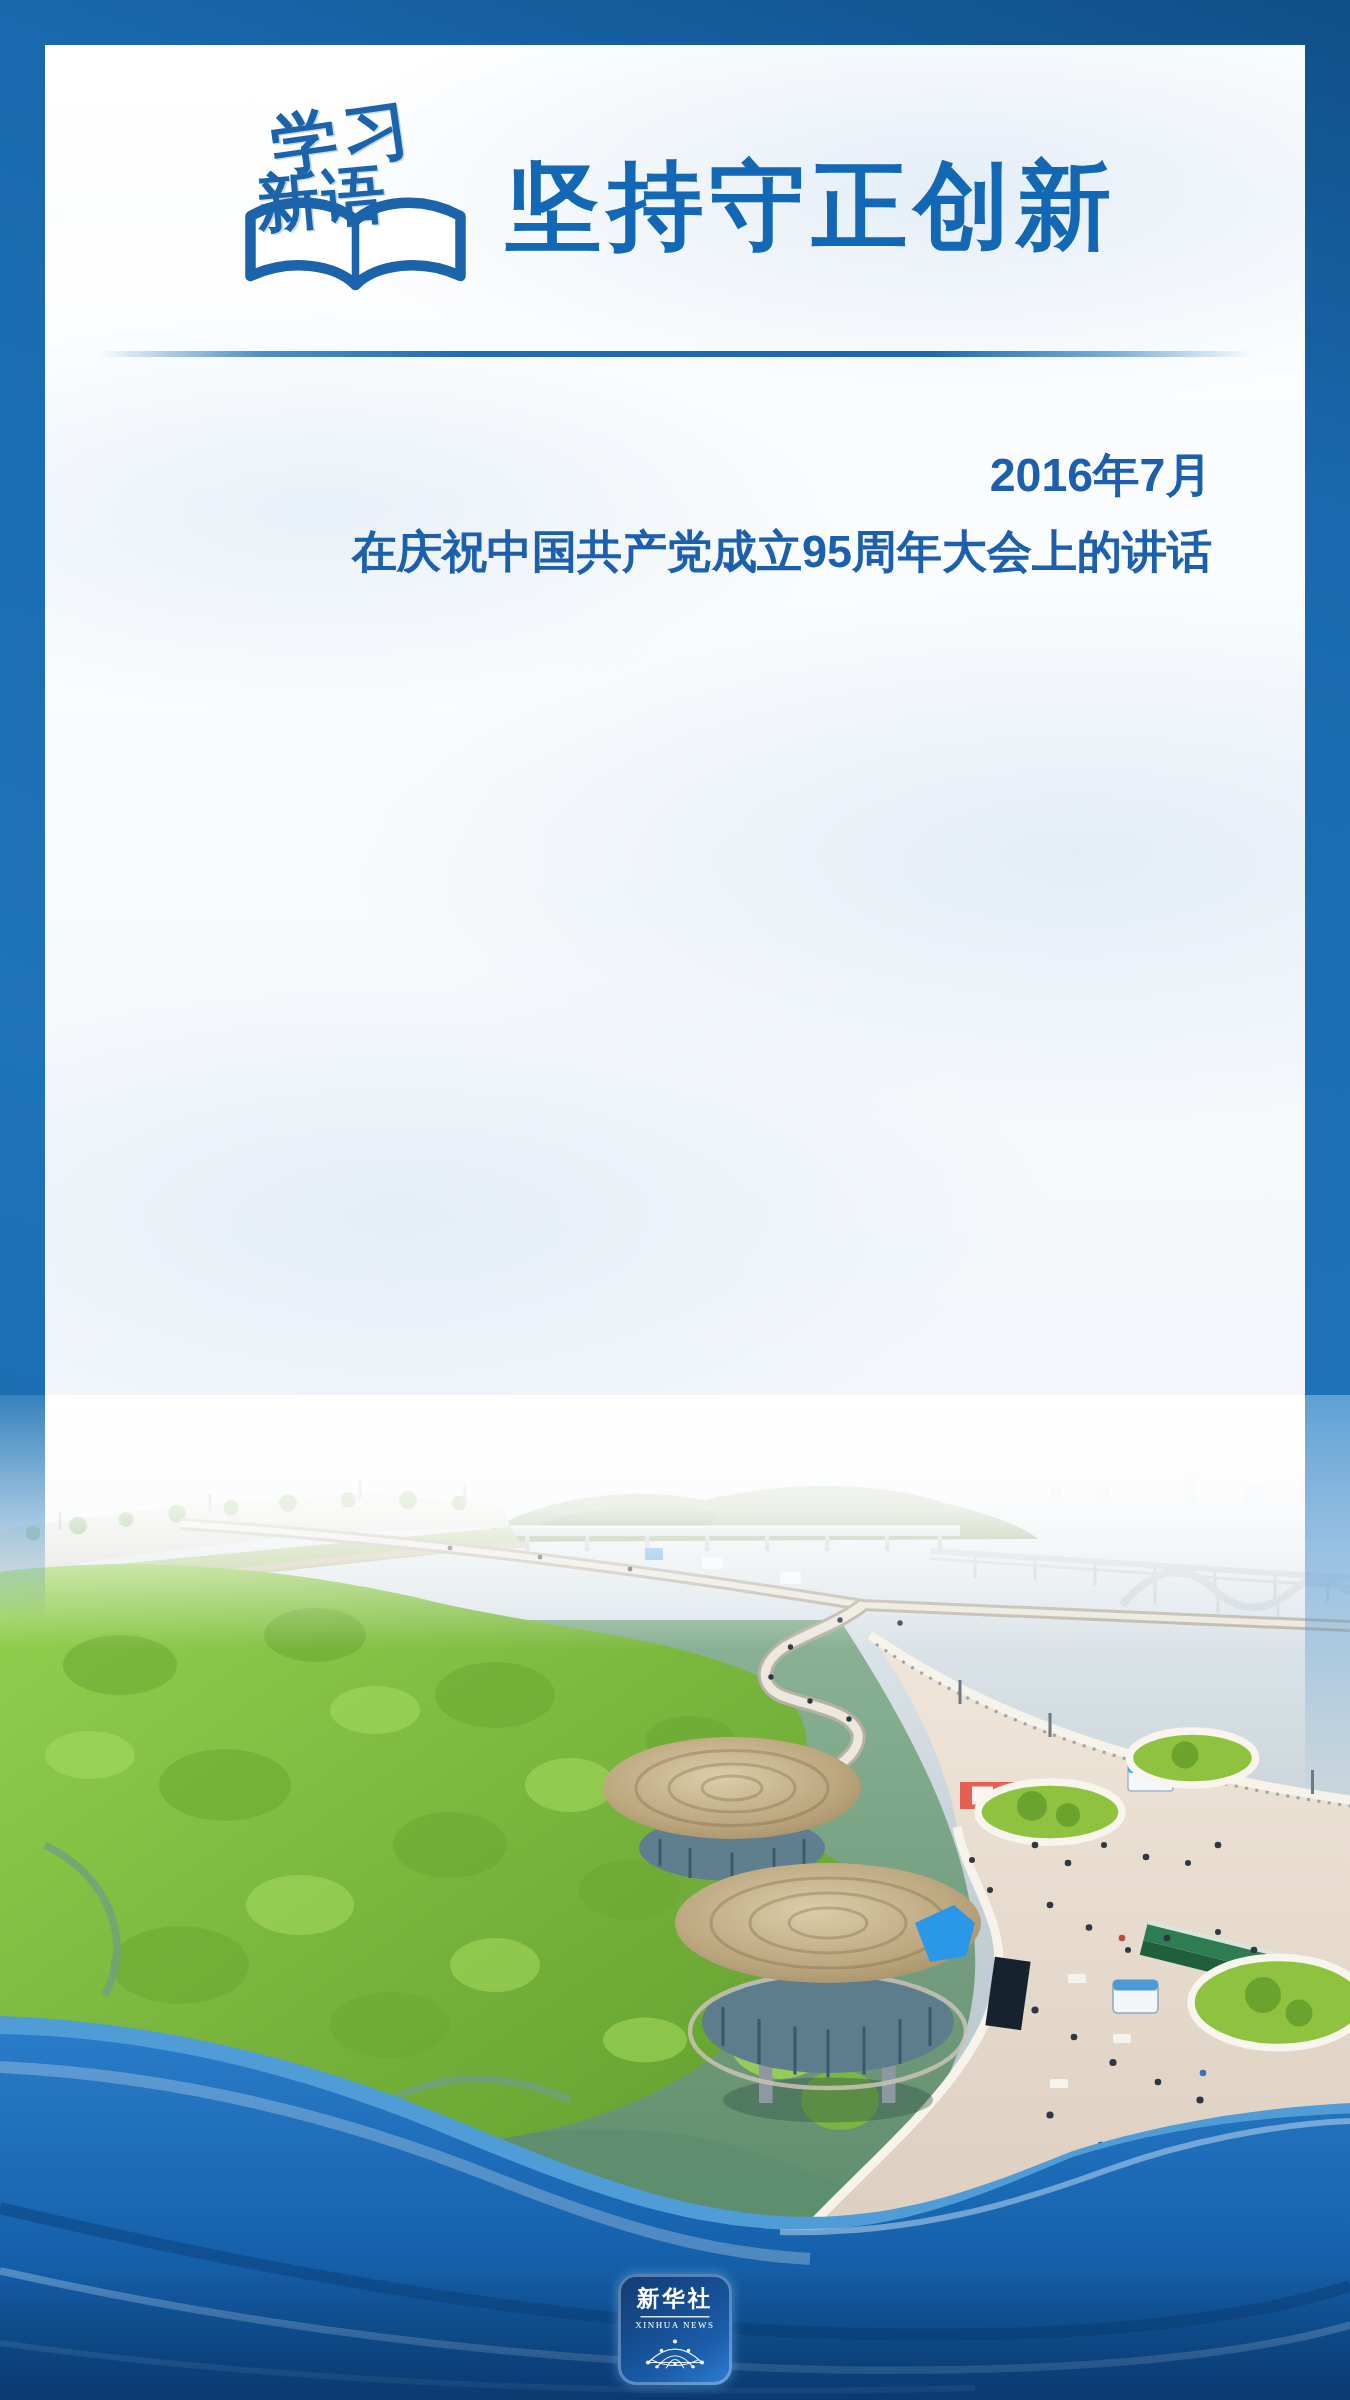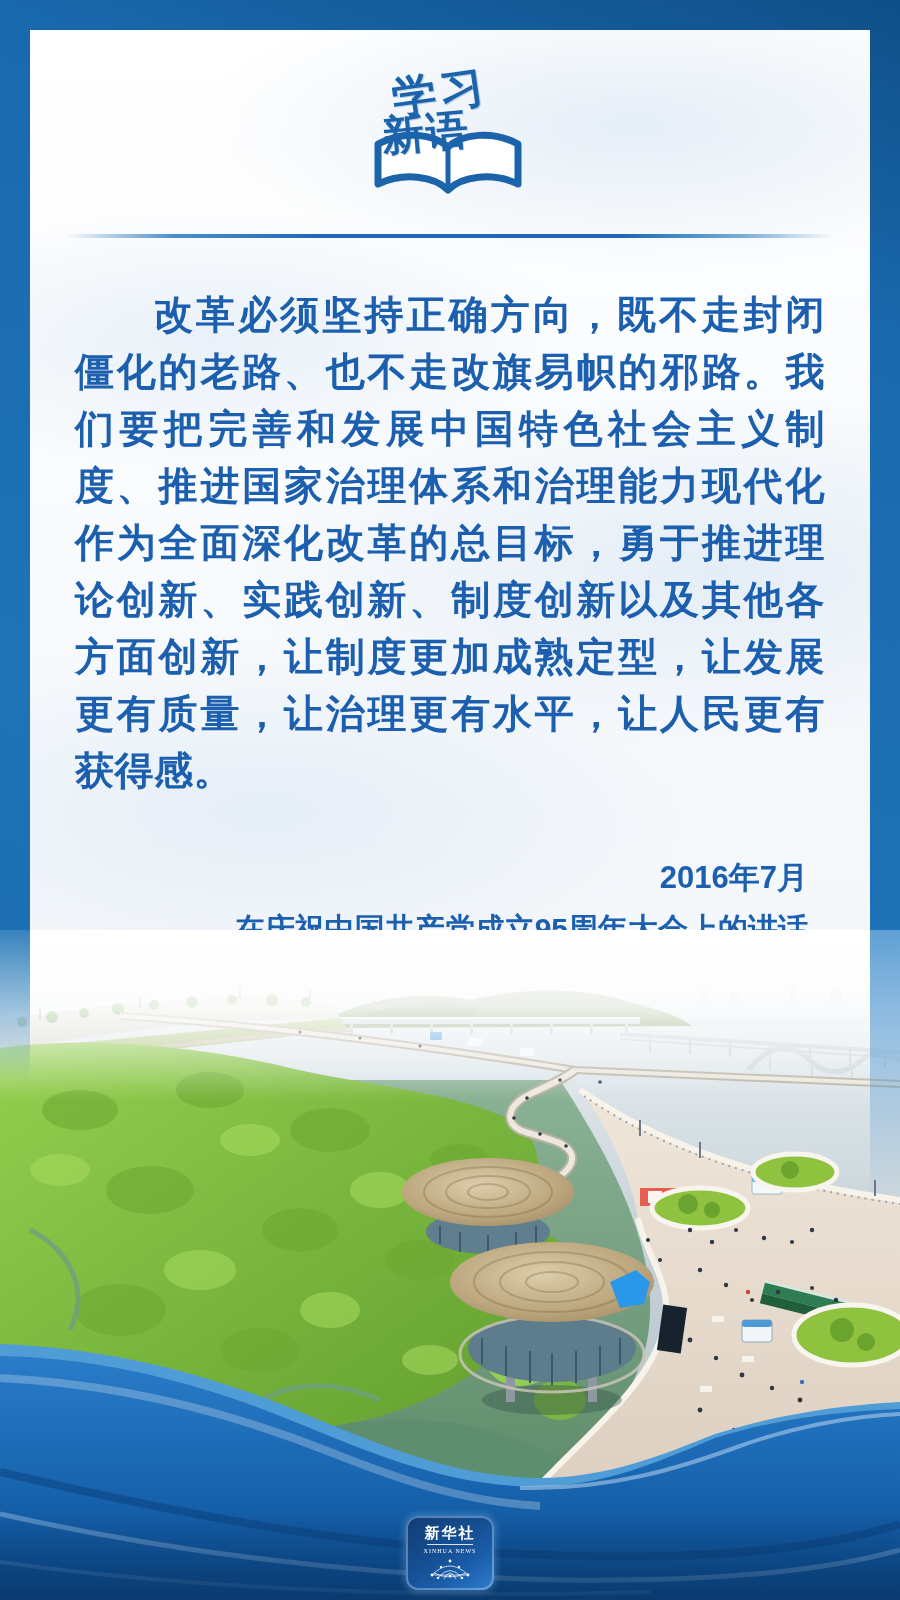--- a/index.html
+++ b/index.html
@@ -28,21 +28,21 @@
     font-weight:bold;letter-spacing:.5px;text-align:justify;text-indent:79px;}
   .attrib{margin-top:58px;padding-right:62px;text-align:right;color:#1b5fae;font-weight:bold;}
   .attrib .author{font-size:38px;}
   .attrib .date{font-size:31px;margin-top:16px;}
   .attrib .occasion{font-size:30px;margin-top:10px;}
   
   .photo{position:absolute;left:0;top:930px;width:900px;height:670px;}
   .waves{position:absolute;left:0;top:1262px;width:900px;height:338px;}
   
   .badge{position:absolute;left:50%;bottom:10px;transform:translateX(-50%);
-    width:88px;height:74px;border-radius:12px;
+    width:76px;height:74px;border-radius:12px;
     background:linear-gradient(145deg,#123c72 0%,#164f93 45%,#1b5eab 70%,#2f7fd0 100%);
     box-shadow:inset 0 0 0 2px rgba(170,205,240,.45), 0 0 8px rgba(130,185,235,.55);
     display:flex;flex-direction:column;align-items:center;justify-content:flex-start;
     padding-top:9px;box-sizing:border-box;color:#fff;}
   .badge .cn{font-size:15px;font-weight:bold;letter-spacing:2px;line-height:1;}
   .badge .bline{width:46px;height:1px;background:rgba(255,255,255,.85);margin:4px 0 3px 0;}
   .badge .en{font-size:6px;letter-spacing:1px;font-family:"Liberation Serif","DejaVu Serif",serif;}
   .badge svg{margin-top:3px;}
 </style>
 </head>
@@ -53,25 +53,25 @@
   <div class="card">
     <div class="header">
       <div class="logo">
         <svg class="book" width="152" height="72" viewBox="0 0 152 72">
           <path d="M6,16 C32,2 62,6 76,19 C90,6 120,2 146,16 L146,56 C120,44 90,48 76,62 C62,48 32,44 6,56 Z" fill="#ffffff" stroke="#1b64ab" stroke-width="7" stroke-linejoin="round"></path>
           <path d="M76,19 L76,62" stroke="#1b64ab" stroke-width="5"></path>
         </svg>
         <span class="lg lg1">学习</span>
         <span class="lg lg2">新语</span>
       </div>
+      <h1 class="title">坚持守正创新</h1>
     </div>
 
     <div class="divider"></div>
 
-    <p class="quote">改革必须坚持正确方向，既不走封闭僵化的老路、也不走改旗易帜的邪路。我们要把完善和发展中国特色社会主义制度、推进国家治理体系和治理能力现代化作为全面深化改革的总目标，勇于推进理论创新、实践创新、制度创新以及其他各方面创新，让制度更加成熟定型，让发展更有质量，让治理更有水平，让人民更有获得感。</p>
 
     <div class="attrib">
       <div class="date">2016年7月</div>
       <div class="occasion">在庆祝中国共产党成立95周年大会上的讲话</div>
     </div>
   </div>
 
   <div class="photo">
     <svg width="900" height="670" viewBox="0 0 900 670" preserveAspectRatio="none">
       <defs>

